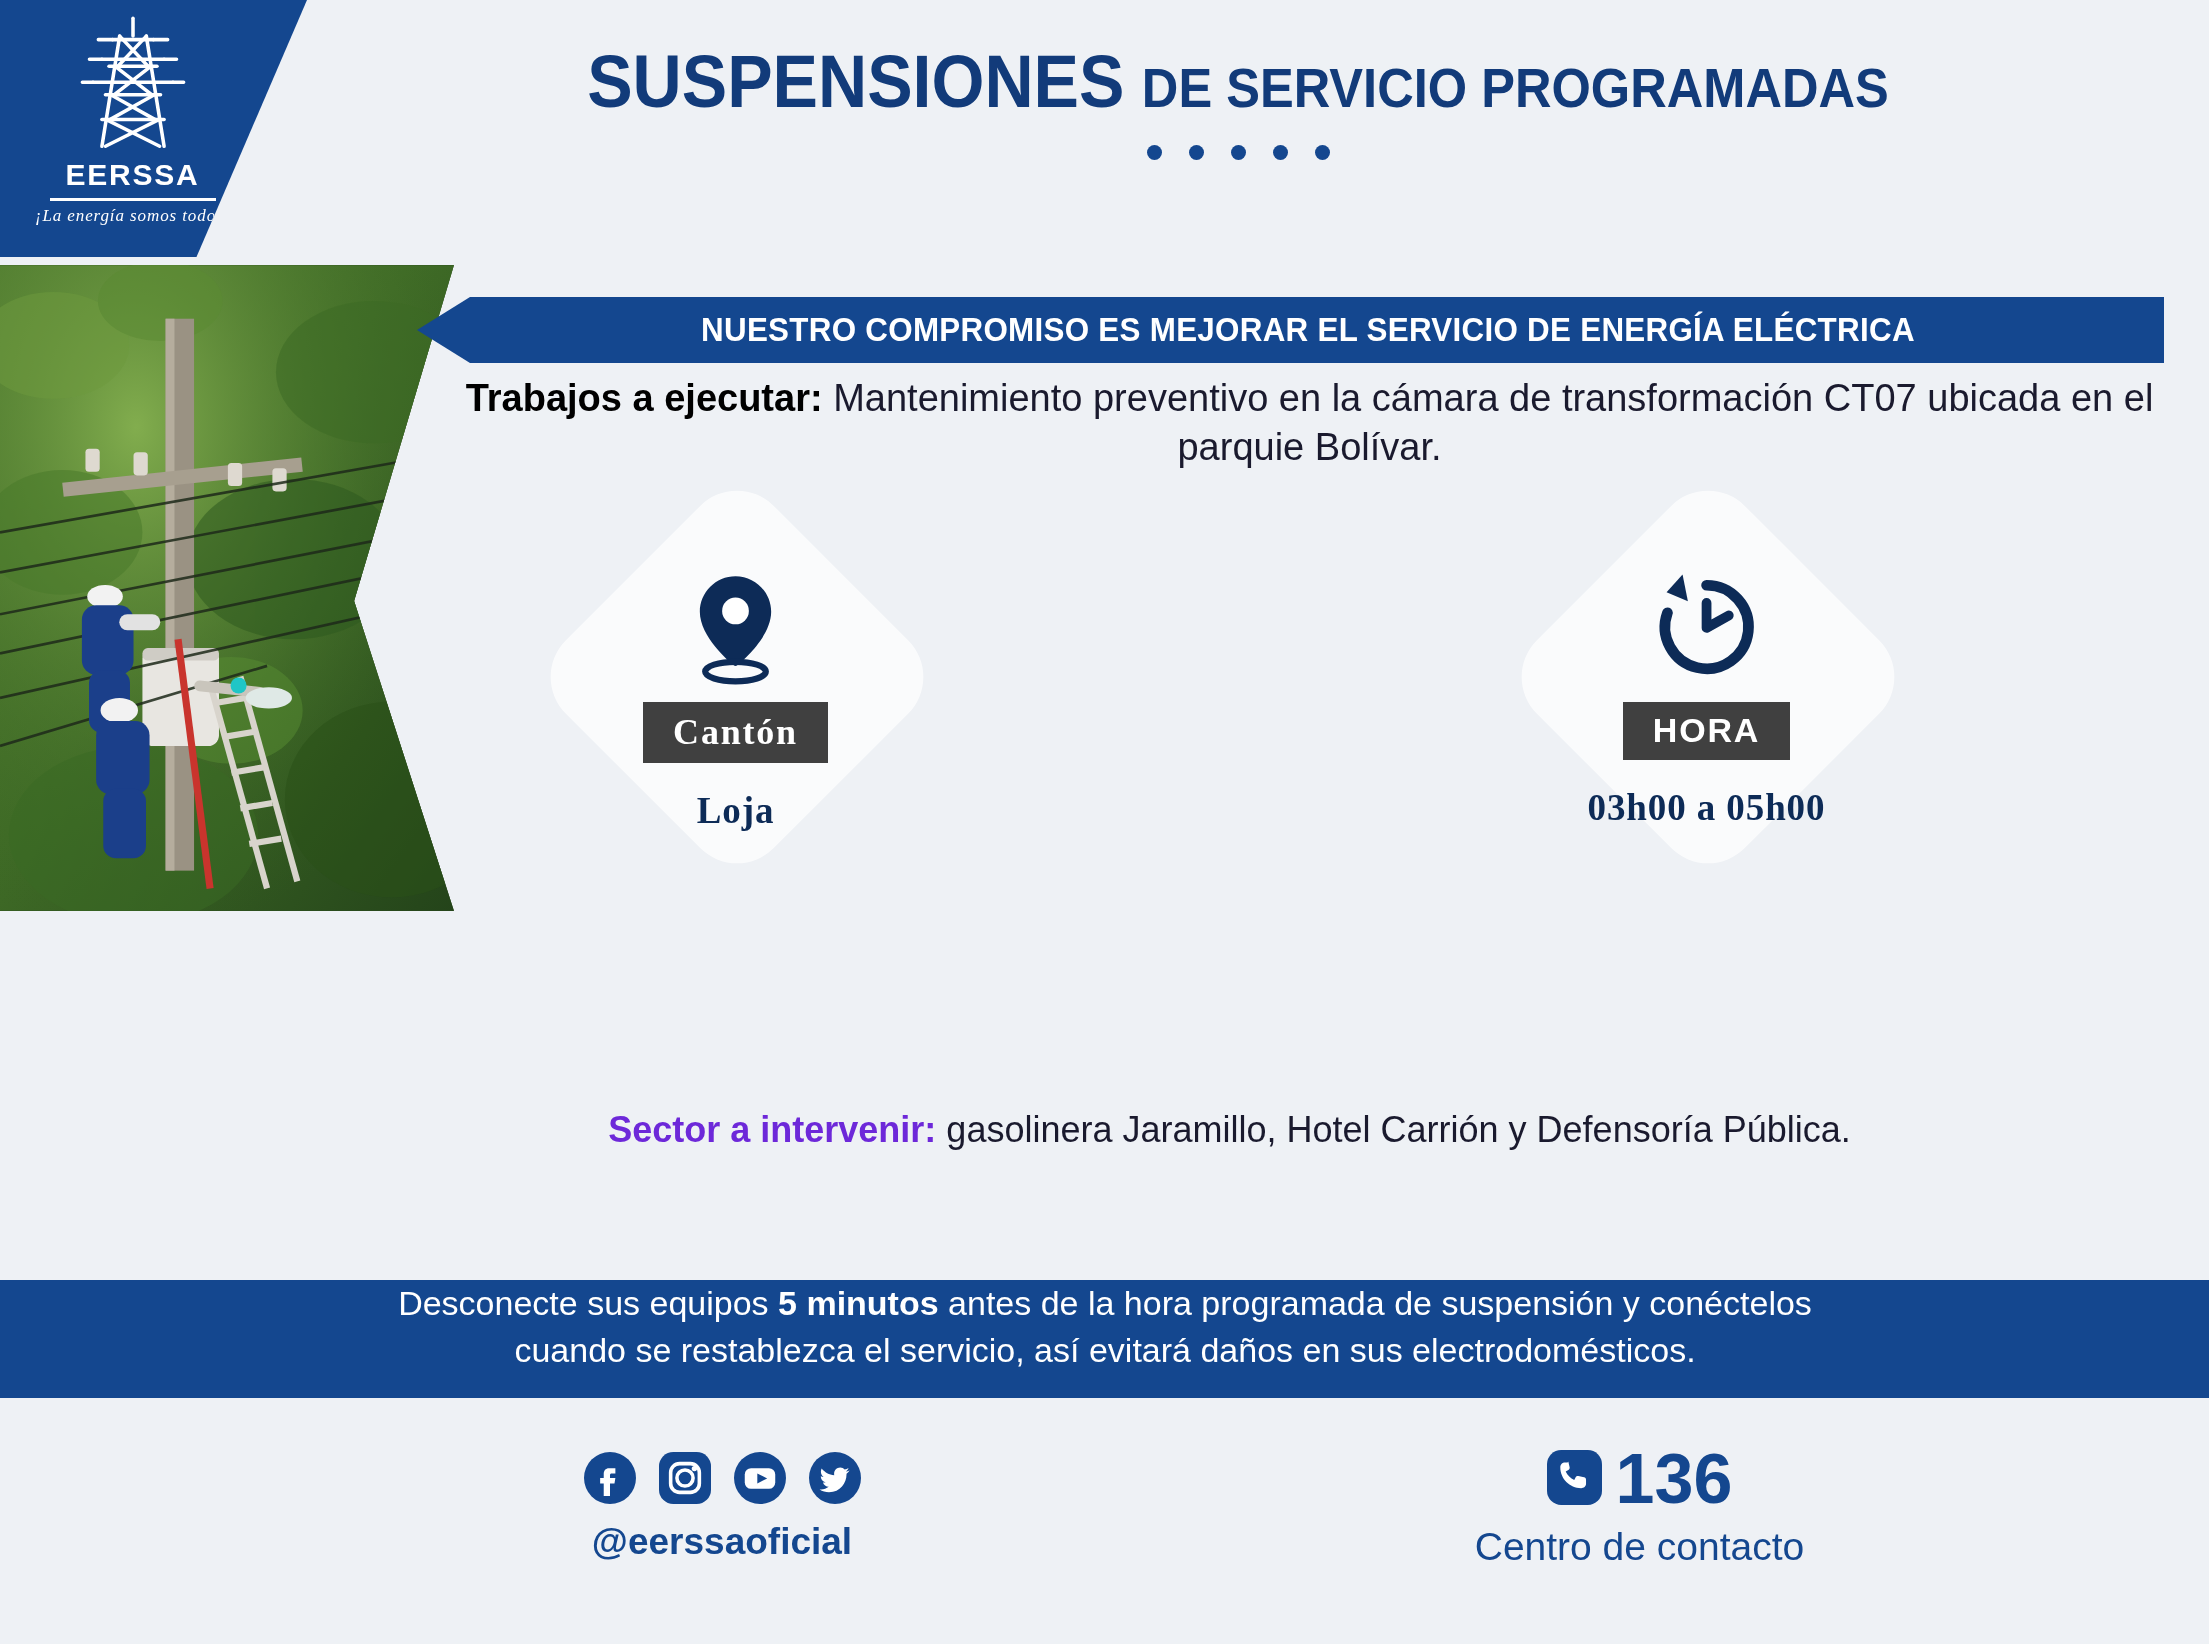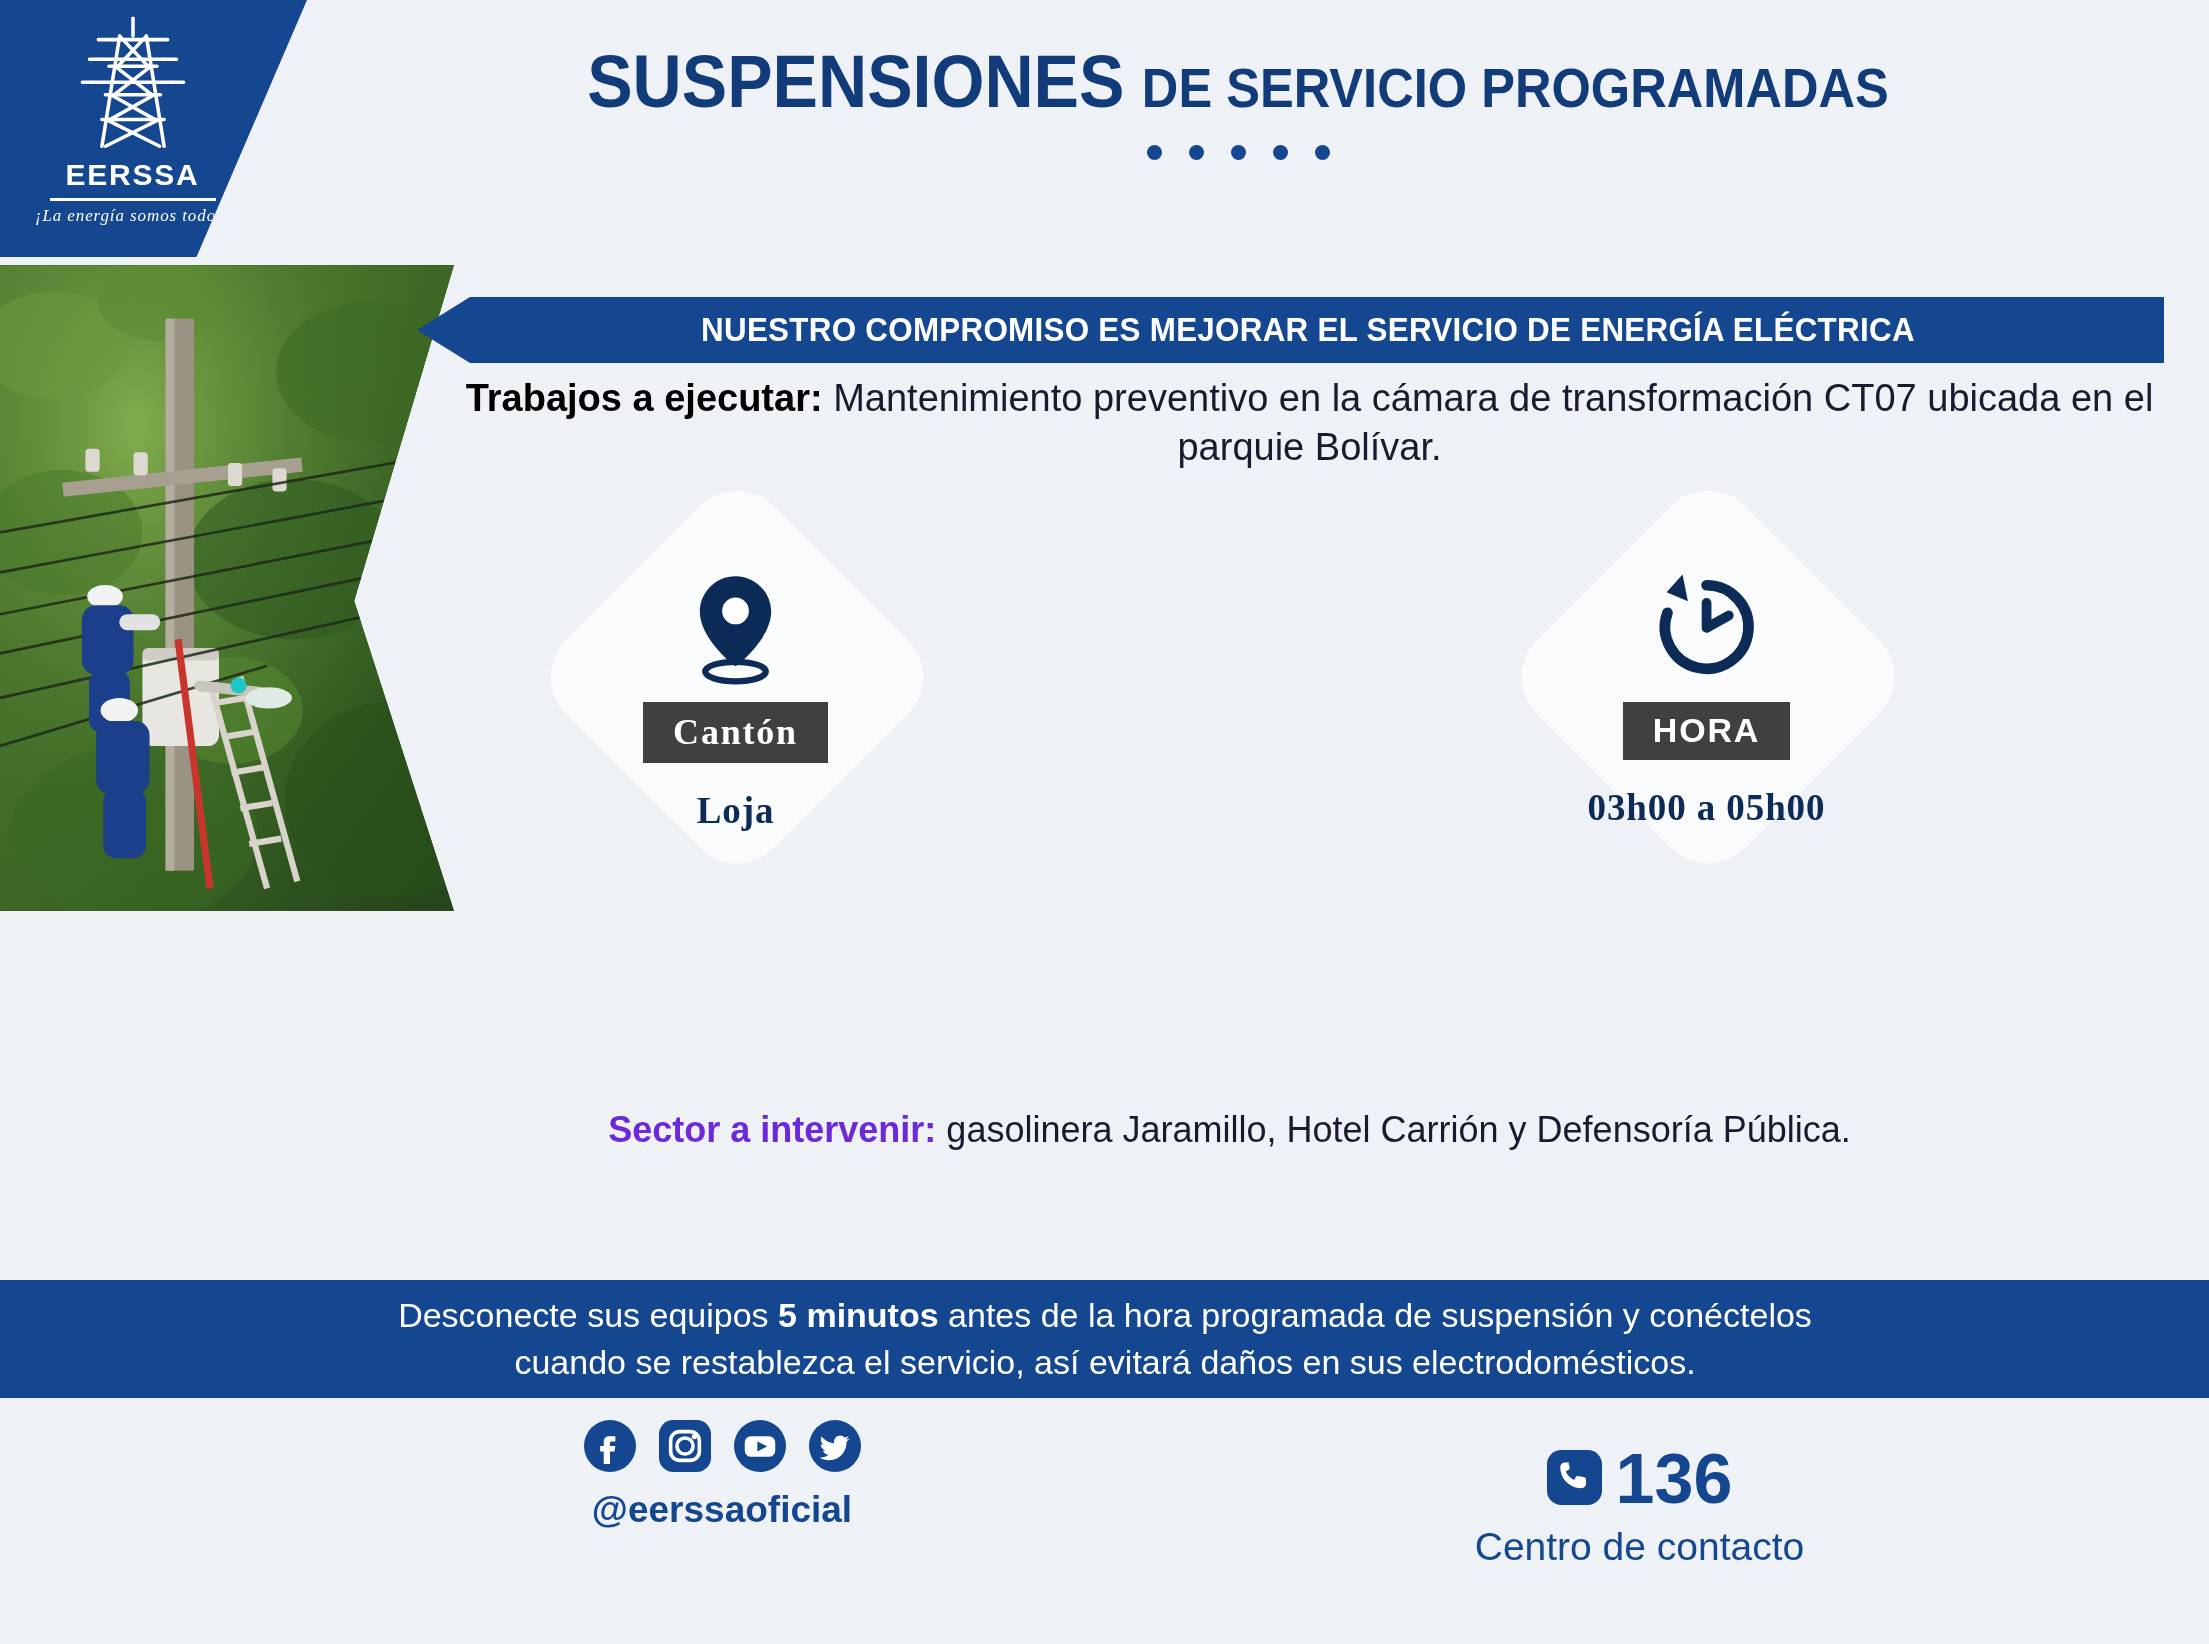--- a/index.html
+++ b/index.html
@@ -233,35 +233,35 @@
   .strip {
     position: absolute;
     left: 0;
     top: 1280px;
     width: 2210px;
     height: 118px;
     background: #14478f;
     display: flex;
     flex-direction: column;
     align-items: center;
-    justify-content: center;
+    justify-content: flex-start;
   }
   .strip-line {
     color: #ffffff;
     font-size: 34px;
     line-height: 1.38;
     text-align: center;
   }
   .strip-line b { font-weight: bold; }
 
   
   .social {
     position: absolute;
     left: 535px;
-    top: 1420px;
+    top: 1452px;
     text-align: center;
     width: 374px;
   }
   .social-icons {
     display: flex;
     gap: 23px;
     justify-content: center;
     align-items: center;
   }
   .social-handle {

